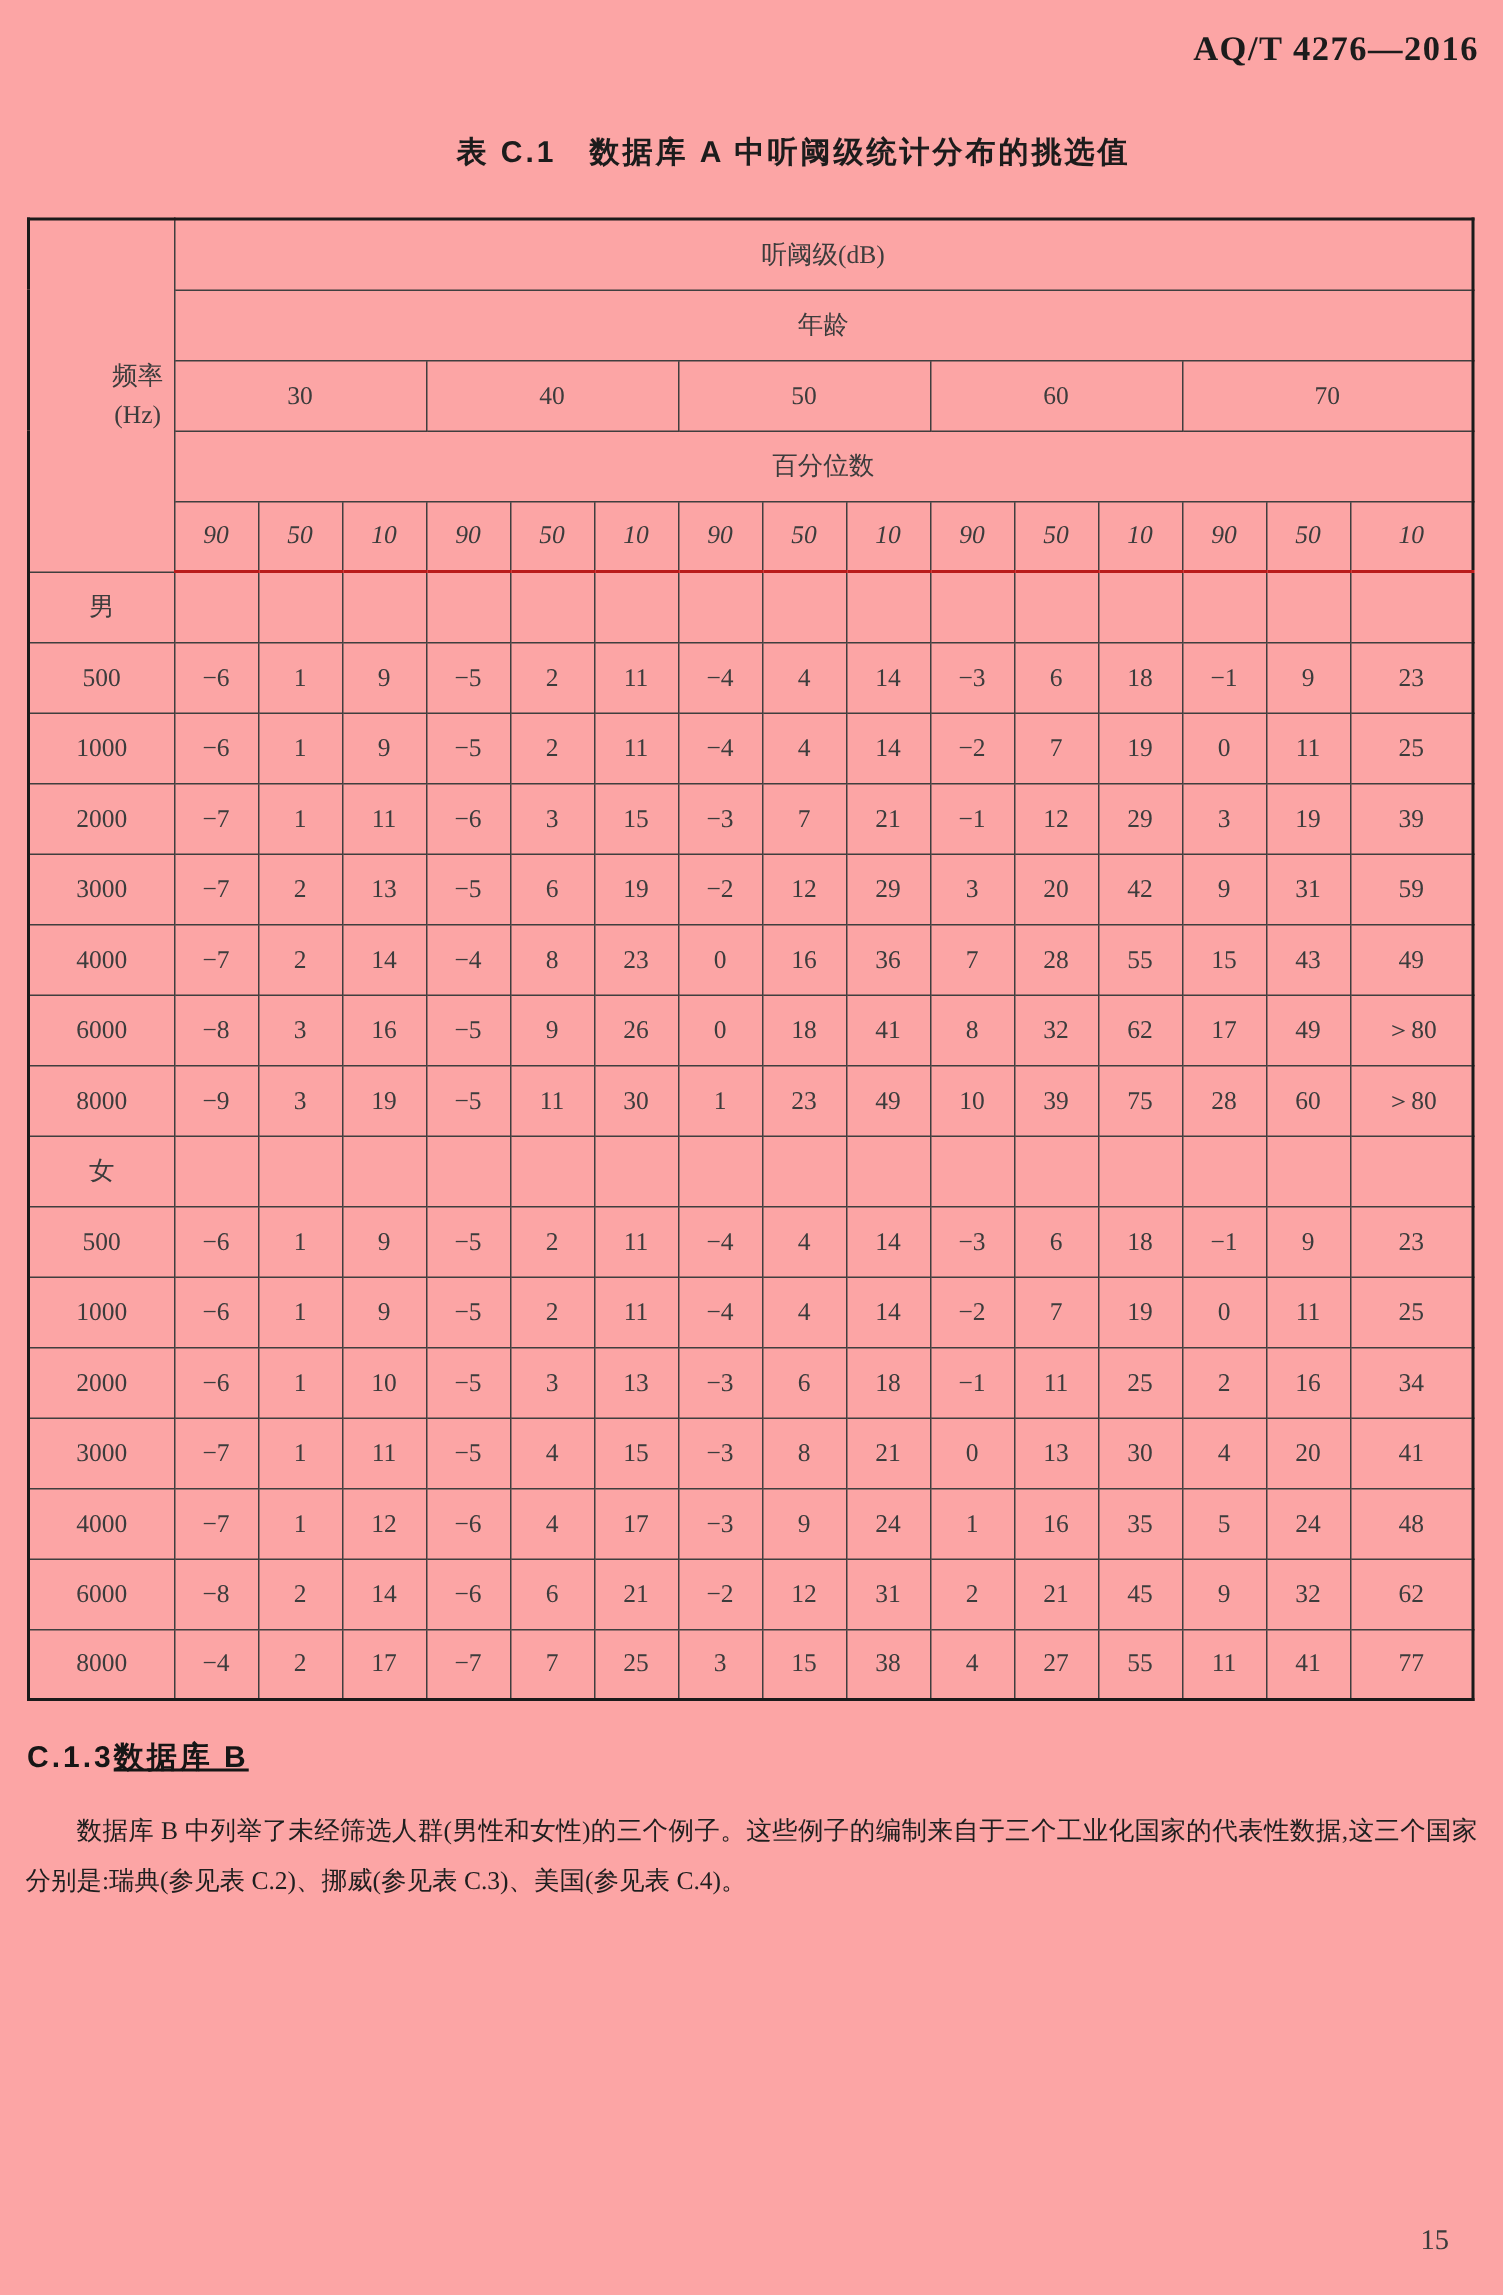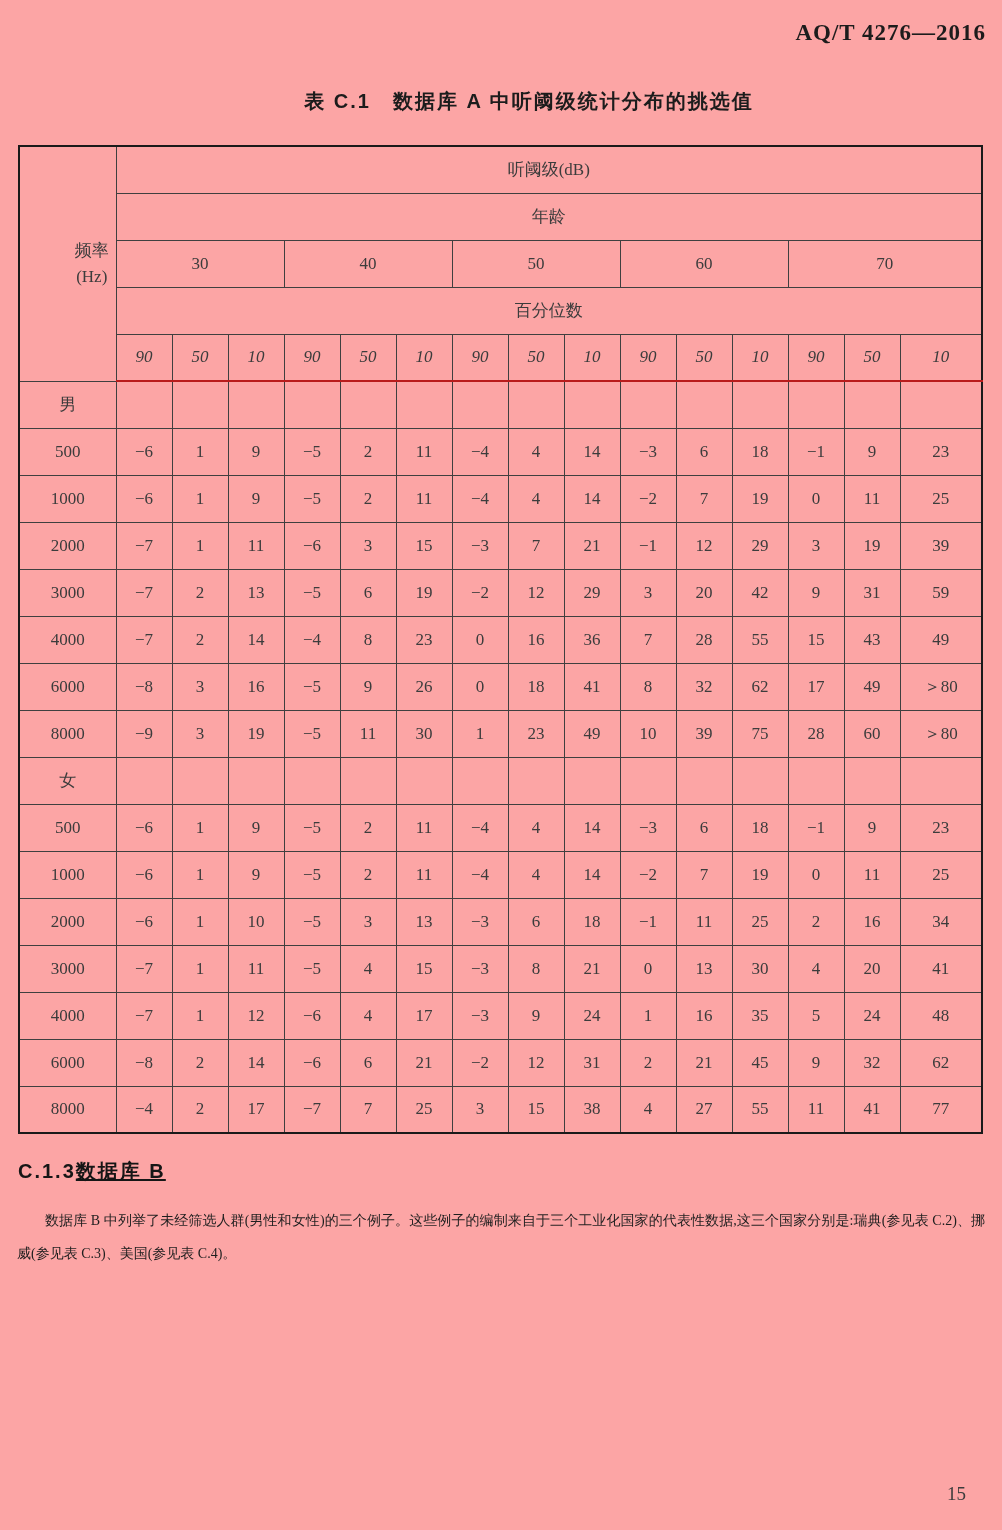--- a/index.html
+++ b/index.html
@@ -47,21 +47,21 @@
   td.section-label, td.freq-cell { color:#3c3c3c; }
   .section-heading {
     position:absolute; left:18px; top:1158px;
     font-family:"Liberation Sans","DejaVu Sans",sans-serif;
     font-weight:700; font-size:20px; color:#161616;
   }
   .section-heading .num { letter-spacing:2px; }
   .section-heading .ttl { letter-spacing:2px;text-decoration:underline; }
   .content {
     position:absolute; left:17px; top:1204px; width:968px;
-    font-size:14px; line-height:33px; text-align:justify;
+    font-size:17px; line-height:33px; text-align:justify;
     color:#1f1f1f;
   }
   .content p { margin:0; text-indent:2em; }
   .page-number {
     position:absolute; top:1483px; right:36px;
     font-size:19px; color:#3c3c3c;
   }
 </style>
 </head>
 <body>

